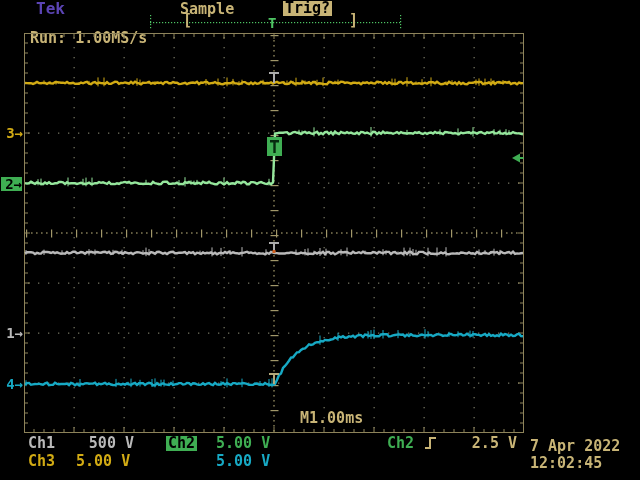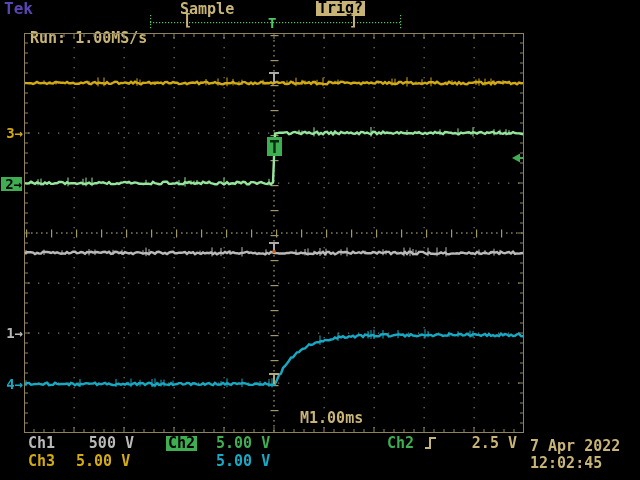--- a/index.html
+++ b/index.html
@@ -2,41 +2,41 @@
 <html><head>
 <meta charset="utf-8">
 <style>
   html,body{margin:0;padding:0;background:#000;}
   #screen{
     position:relative;width:640px;height:480px;background:#000;overflow:hidden;
     font-family:"DejaVu Sans Mono","Liberation Mono",monospace;font-weight:bold;
   }
   .abs{position:absolute;white-space:pre;}
   .tan{color:var(--tan);}
-  .purple{color:var(--purple);}
+  .purple{color:var(--purple);margin-left:32px;}
   .gray{color:var(--ch1);}
   .yellow{color:var(--ch3);}
   .ltgreen{color:var(--ch2-strong);}
   .cyan{color:var(--ch4);}
   .f15{font-size:15px;line-height:15px;}
   .f14{font-size:14px;line-height:14px;}
   .inv-tan{background:var(--tan);color:#000;padding:0 2px;}
   .inv-green{background:var(--ch2-strong);color:#000;padding:0 2px;}
   .marker{left:0;width:23px;text-align:right;font-size:14px;line-height:14px;}
   .val{text-align:right;display:inline-block;}
 </style>
 </head>
 <body>
 
 <div id="screen" style="--tan: #c8b476; --purple: #5b44b4; --ch1: #b9b9b9; --ch2-strong: #3fae53; --ch3: #d2ab14; --ch4: #17a9c4; --record-line: #4ec463;">
 
   <span class="abs purple f15" style="left:4px;top:1px;font-size:16px;">Tek</span>
   <span class="abs tan f15" style="left:30px;top:2px;margin-top:29px;">Run: 1.00MS/s</span>
   <span class="abs tan f15" style="left:180px;top:2px;">Sample</span>
-  <span class="abs f15 inv-tan" style="left:283px;top:1px;margin-left:33px;">Trig?</span>
+  <span class="abs f15 inv-tan" style="left:283px;top:1px;">Trig?</span>
 
   <svg class="abs" style="left:0;top:13px;" width="640" height="20" id="recordview">
       <g fill="#4ec463">
         <rect x="150" y="9" width="1.2" height="1.2"></rect>
         <rect x="153" y="9" width="1.2" height="1.2"></rect>
         <rect x="156" y="9" width="1.2" height="1.2"></rect>
         <rect x="159" y="9" width="1.2" height="1.2"></rect>
         <rect x="162" y="9" width="1.2" height="1.2"></rect>
         <rect x="165" y="9" width="1.2" height="1.2"></rect>
         <rect x="168" y="9" width="1.2" height="1.2"></rect>

